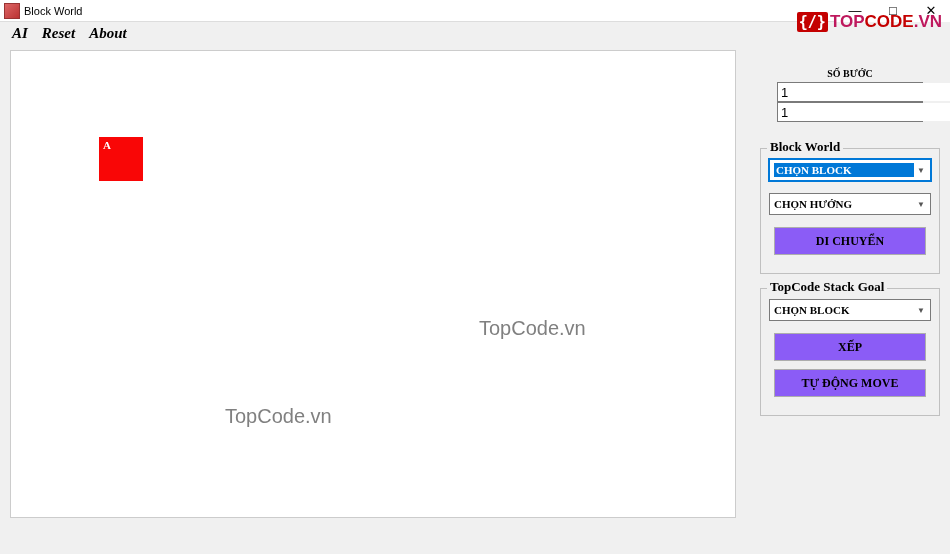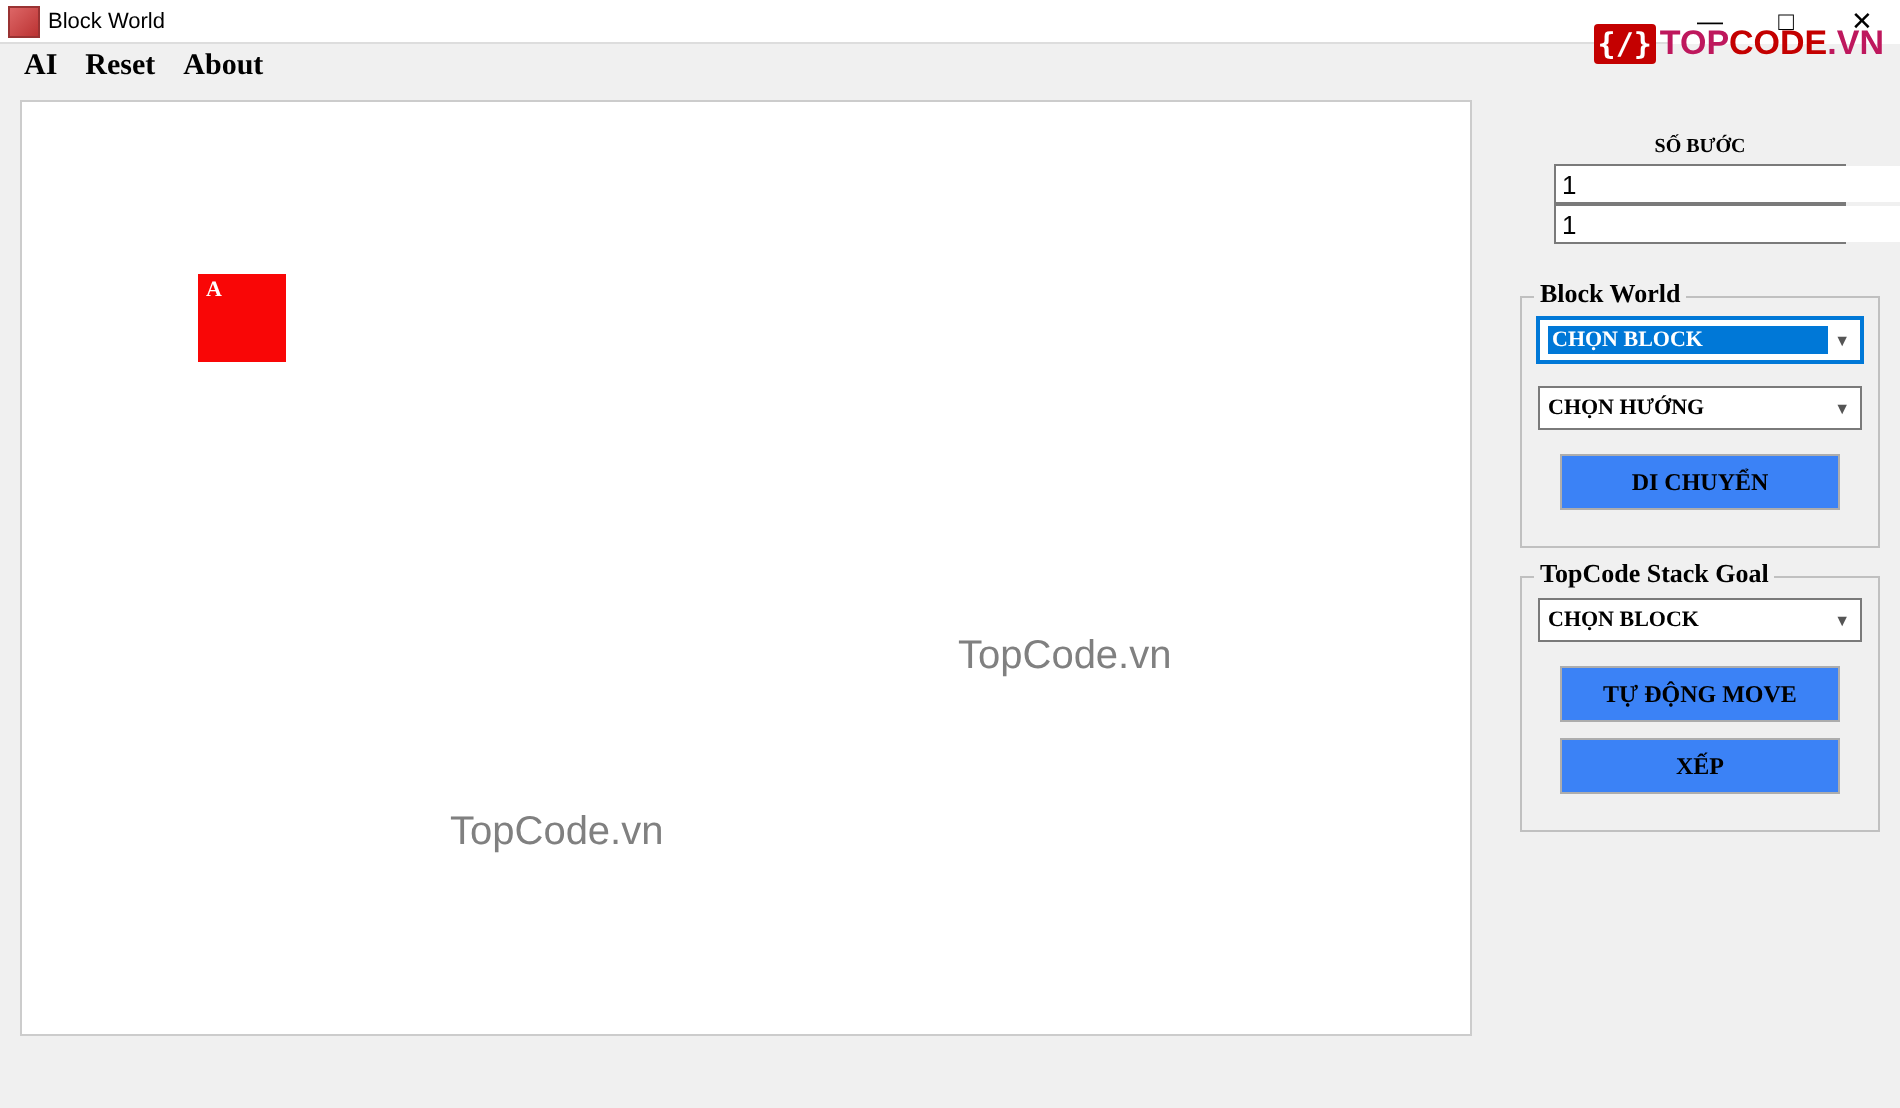--- a/index.html
+++ b/index.html
@@ -43,20 +43,21 @@
   }
   .menubar {
     height: 22px;
     background:#f0f0f0;
     display:flex; align-items:center;
     gap: 6px;
     padding: 0 8px;
     font-family: "Times New Roman", serif;
     font-size: 15px;
     font-weight: bold;
+    font-style: italic;
   }
   .menu-item { padding: 1px 4px; cursor:default; }
   .content {
     position:absolute;
     top:44px; left:0; right:0; bottom:0;
   }
   .canvas {
     position:absolute;
     left:10px; top:6px;
     width: 726px; height: 468px;
@@ -149,25 +150,25 @@
   }
   .combo.focused .combo-text{
     background:#0078d7; color:#fff; padding:1px 2px;
   }
   .combo-text{ flex:1; }
   .combo-arrow{
     font-size:8px; color:#555; padding:0 3px;
   }
   .btn {
     display:block;
-    width:140px;
+    width:152px;
     height:28px;
     margin:0 auto 8px auto;
     border:1px solid #adadad;
-    background:#3b82f6;
+    background:#8b5cf6;
     font-family:"Times New Roman",serif;
     font-weight:bold;
     font-size:12px;
     cursor:pointer;
     padding:0;
   }
   .logo-brand{
     position:absolute;
     right:8px; top:12px;
     display:flex; align-items:center; gap:2px;
@@ -250,18 +251,18 @@
       </div>
       <button class="btn">DI CHUYỂN</button>
     </div>
 
     <div class="groupbox">
       <div class="groupbox-title">TopCode Stack Goal</div>
       <div class="combo">
         <span class="combo-text">CHỌN BLOCK</span>
         <span class="combo-arrow">▼</span>
       </div>
+      <button class="btn">XẾP</button>
       <button class="btn">TỰ ĐỘNG MOVE</button>
-      <button class="btn">XẾP</button>
     </div>
 
   </div>
 </div>
 
 </body></html>

